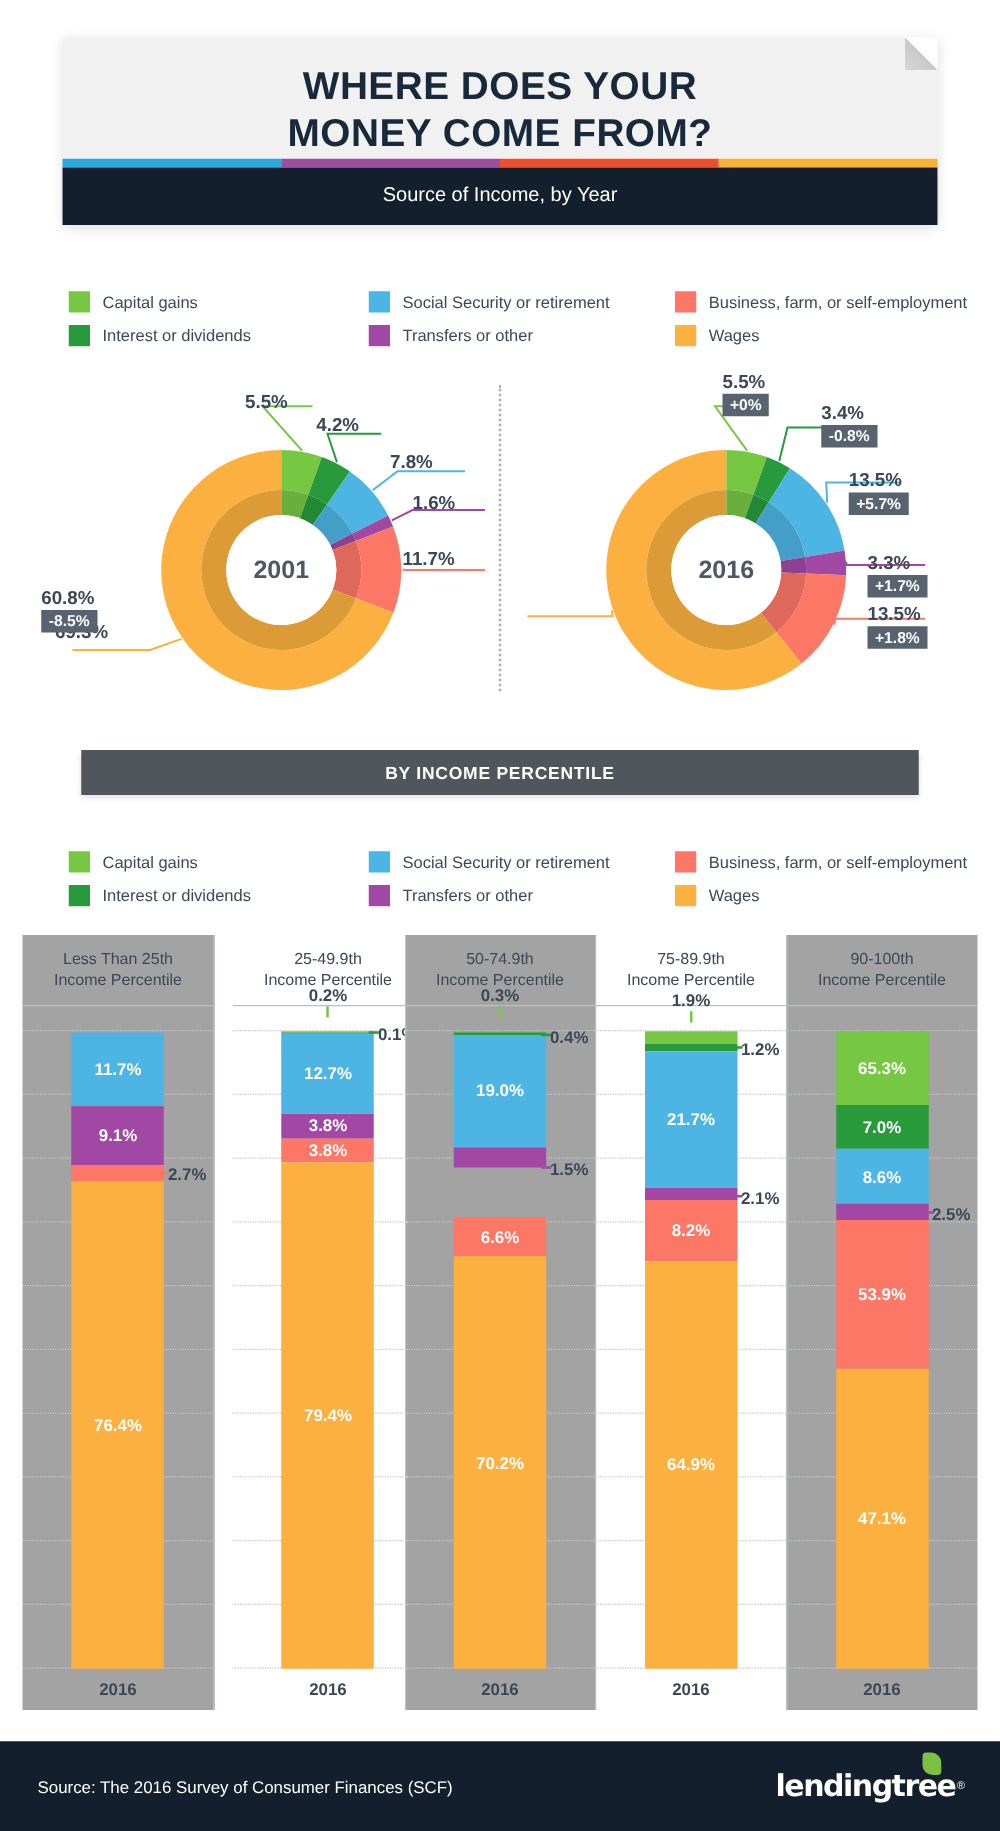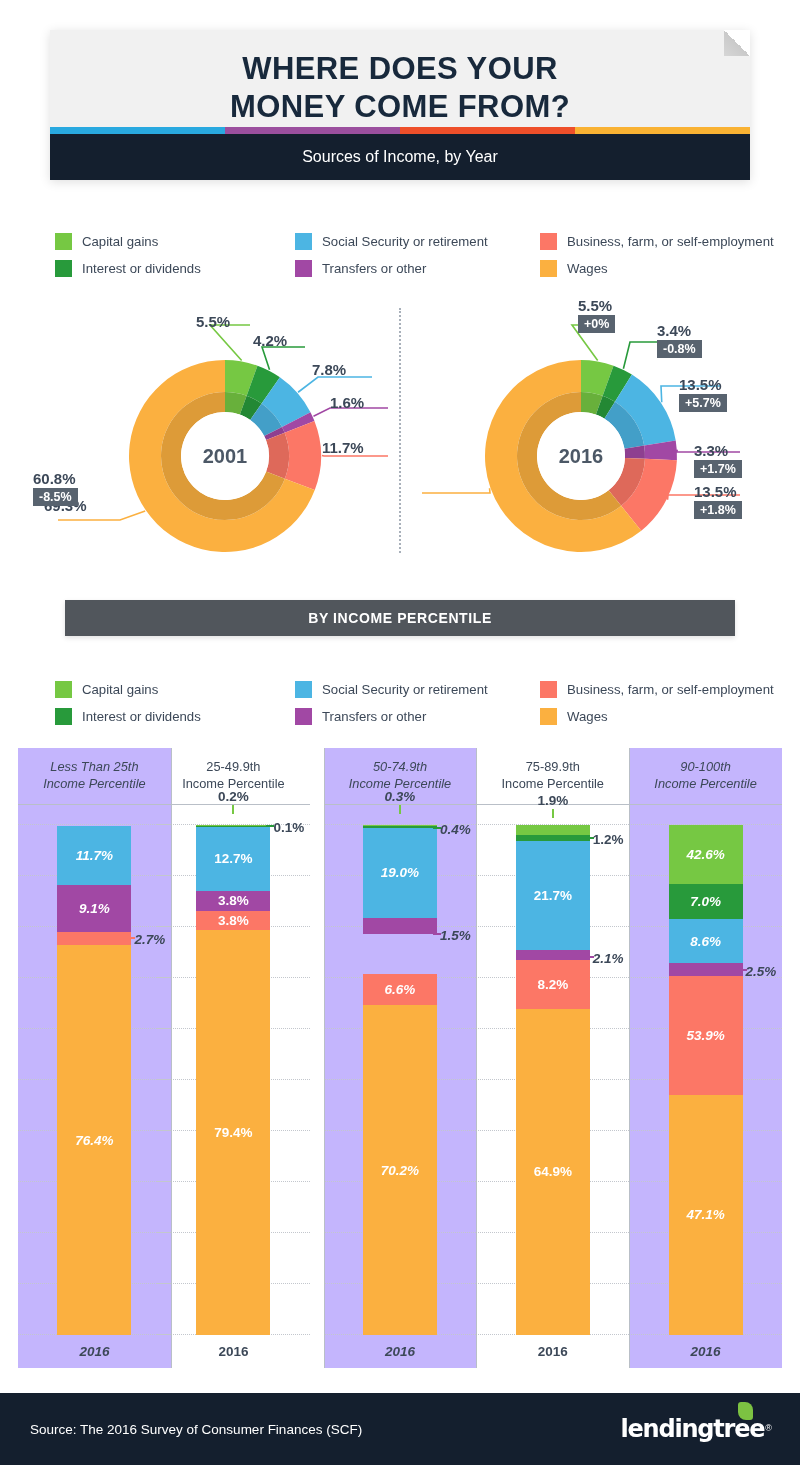--- a/index.html
+++ b/index.html
@@ -81,21 +81,21 @@
   .section-bar span {
     color: #ffffff; font-size: 14px; font-weight: bold; letter-spacing: 0.6px;
   }
 
   
   .chart-table { position: absolute; left: 18px; top: 748px; width: 764px; height: 620px; }
   .col {
     position: absolute; top: 0; height: 620px;
     display: flex; flex-direction: column; align-items: center;
   }
-  .col.shaded { background: #c4b5fd; font-style: italic; }
+  .col.shaded { background: #a3a3a3; }
   .col-sep { position: absolute; top: 0; width: 1px; height: 620px; background: #b9bfc7; }
   .col-head {
     height: 57px; width: 100%;
     display: flex; align-items: center; justify-content: center;
     text-align: center; font-size: 12.8px; color: #3c4858; line-height: 1.32;
     border-bottom: 1px solid #b9bfc7;
   }
   .plot { position: relative; width: 100%; height: 530px; }
   .grid-line {
     position: absolute; left: 0; width: 100%; height: 0;
@@ -150,21 +150,21 @@
       <div>WHERE DOES YOUR</div>
       <div>MONEY COME FROM?</div>
     </div>
     <div class="accent-bar" id="accent-bar">
         <div class="accent-seg" style="background: rgb(41, 169, 224); flex: 1 1 0px;"></div>
         <div class="accent-seg" style="background: rgb(155, 79, 158); flex: 1 1 0px;"></div>
         <div class="accent-seg" style="background: rgb(238, 79, 42); flex: 1 1 0px;"></div>
         <div class="accent-seg" style="background: rgb(249, 178, 51); flex: 1 1 0px;"></div>
       </div>
     <div class="subtitle-bar">
-      <span>Sources of Income, by Year</span>
+      <span>Source of Income, by Year</span>
     </div>
   </div>
 
   <div class="legend" id="legend-top" style="top:228px;">
       <div class="legend-item">
         <div class="legend-swatch" style="background: rgb(118, 200, 67);"></div>
         <div class="legend-label">Capital gains</div>
       </div>
       <div class="legend-item">
         <div class="legend-swatch" style="background: rgb(76, 181, 227);"></div>
@@ -329,21 +329,21 @@
             <div class="seg" style="height: 13.77px; background: rgb(252, 119, 102);"></div>
             <div class="seg" style="height: 389.64px; background: rgb(251, 176, 64);">
               <span class="seg-inner-label">76.4%</span>
             </div>
           </div>
           <div class="leader" style="background: rgb(252, 119, 102); width: 8px; height: 2px; left: calc(50% + 33px); bottom: 395.525px; position: absolute;"></div>
           <div class="out-label" style="bottom: 387.525px; left: calc(50% + 40px);">2.7%</div>
         </div>
         <div class="col-foot">2016</div>
       </div>
-      <div class="col" style="left: 139px; width: 152.8px;">
+      <div class="col" style="left: 168px; width: 152.8px;">
         <div class="col-head">
           <div>
             <div>25-49.9th</div>
             <div>Income Percentile</div>
           </div>
         </div>
         <div class="plot">
           <div class="grid-line" style="bottom: 0px;"></div>
           <div class="grid-line" style="bottom: 51px;"></div>
           <div class="grid-line" style="bottom: 102px;"></div>
@@ -453,21 +453,21 @@
             </div>
             <div class="seg" style="height: 330.99px; background: rgb(251, 176, 64);">
               <span class="seg-inner-label">64.9%</span>
             </div>
           </div>
           <div class="leader" style="background: rgb(118, 200, 67); width: 2px; height: 9px; left: calc(50% - 1px); bottom: 517.155px; position: absolute;"></div>
           <div class="out-label" style="bottom: 527.155px; left: 50%; transform: translateX(-50%);">1.9%</div>
           <div class="leader" style="background: rgb(40, 154, 59); width: 8px; height: 2px; left: calc(50% + 33px); bottom: 496.25px; position: absolute;"></div>
           <div class="out-label" style="bottom: 488.25px; left: calc(50% + 40px);">1.2%</div>
           <div class="leader" style="background: rgb(161, 72, 164); width: 8px; height: 2px; left: calc(50% + 33px); bottom: 377.165px; position: absolute;"></div>
-          <div class="out-label" style="bottom: 369.165px; left: calc(50% + 40px); font-style: italic;">2.1%</div>
+          <div class="out-label" style="bottom: 369.165px; left: calc(50% + 40px);">2.1%</div>
         </div>
         <div class="col-foot">2016</div>
       </div>
       <div class="col-sep" style="left: 458.4px; height: 620px;"></div>
       <div class="col shaded" style="left: 611.2px; width: 152.8px;">
         <div class="col-head">
           <div>
             <div>90-100th</div>
             <div>Income Percentile</div>
           </div>
@@ -479,21 +479,21 @@
           <div class="grid-line" style="bottom: 153px;"></div>
           <div class="grid-line" style="bottom: 204px;"></div>
           <div class="grid-line" style="bottom: 255px;"></div>
           <div class="grid-line" style="bottom: 306px;"></div>
           <div class="grid-line" style="bottom: 357px;"></div>
           <div class="grid-line" style="bottom: 408px;"></div>
           <div class="grid-line" style="bottom: 459px;"></div>
           <div class="grid-line" style="bottom: 510px;"></div>
           <div class="bar" style="height: 510px;">
             <div class="seg" style="height: 58.65px; background: rgb(118, 200, 67);">
-              <span class="seg-inner-label">42.6%</span>
+              <span class="seg-inner-label">65.3%</span>
             </div>
             <div class="seg" style="height: 35.7px; background: rgb(40, 154, 59);">
               <span class="seg-inner-label">7.0%</span>
             </div>
             <div class="seg" style="height: 43.86px; background: rgb(76, 181, 227);">
               <span class="seg-inner-label">8.6%</span>
             </div>
             <div class="seg" style="height: 12.75px; background: rgb(161, 72, 164);"></div>
             <div class="seg" style="height: 118.83px; background: rgb(252, 119, 102);">
               <span class="seg-inner-label">53.9%</span>

